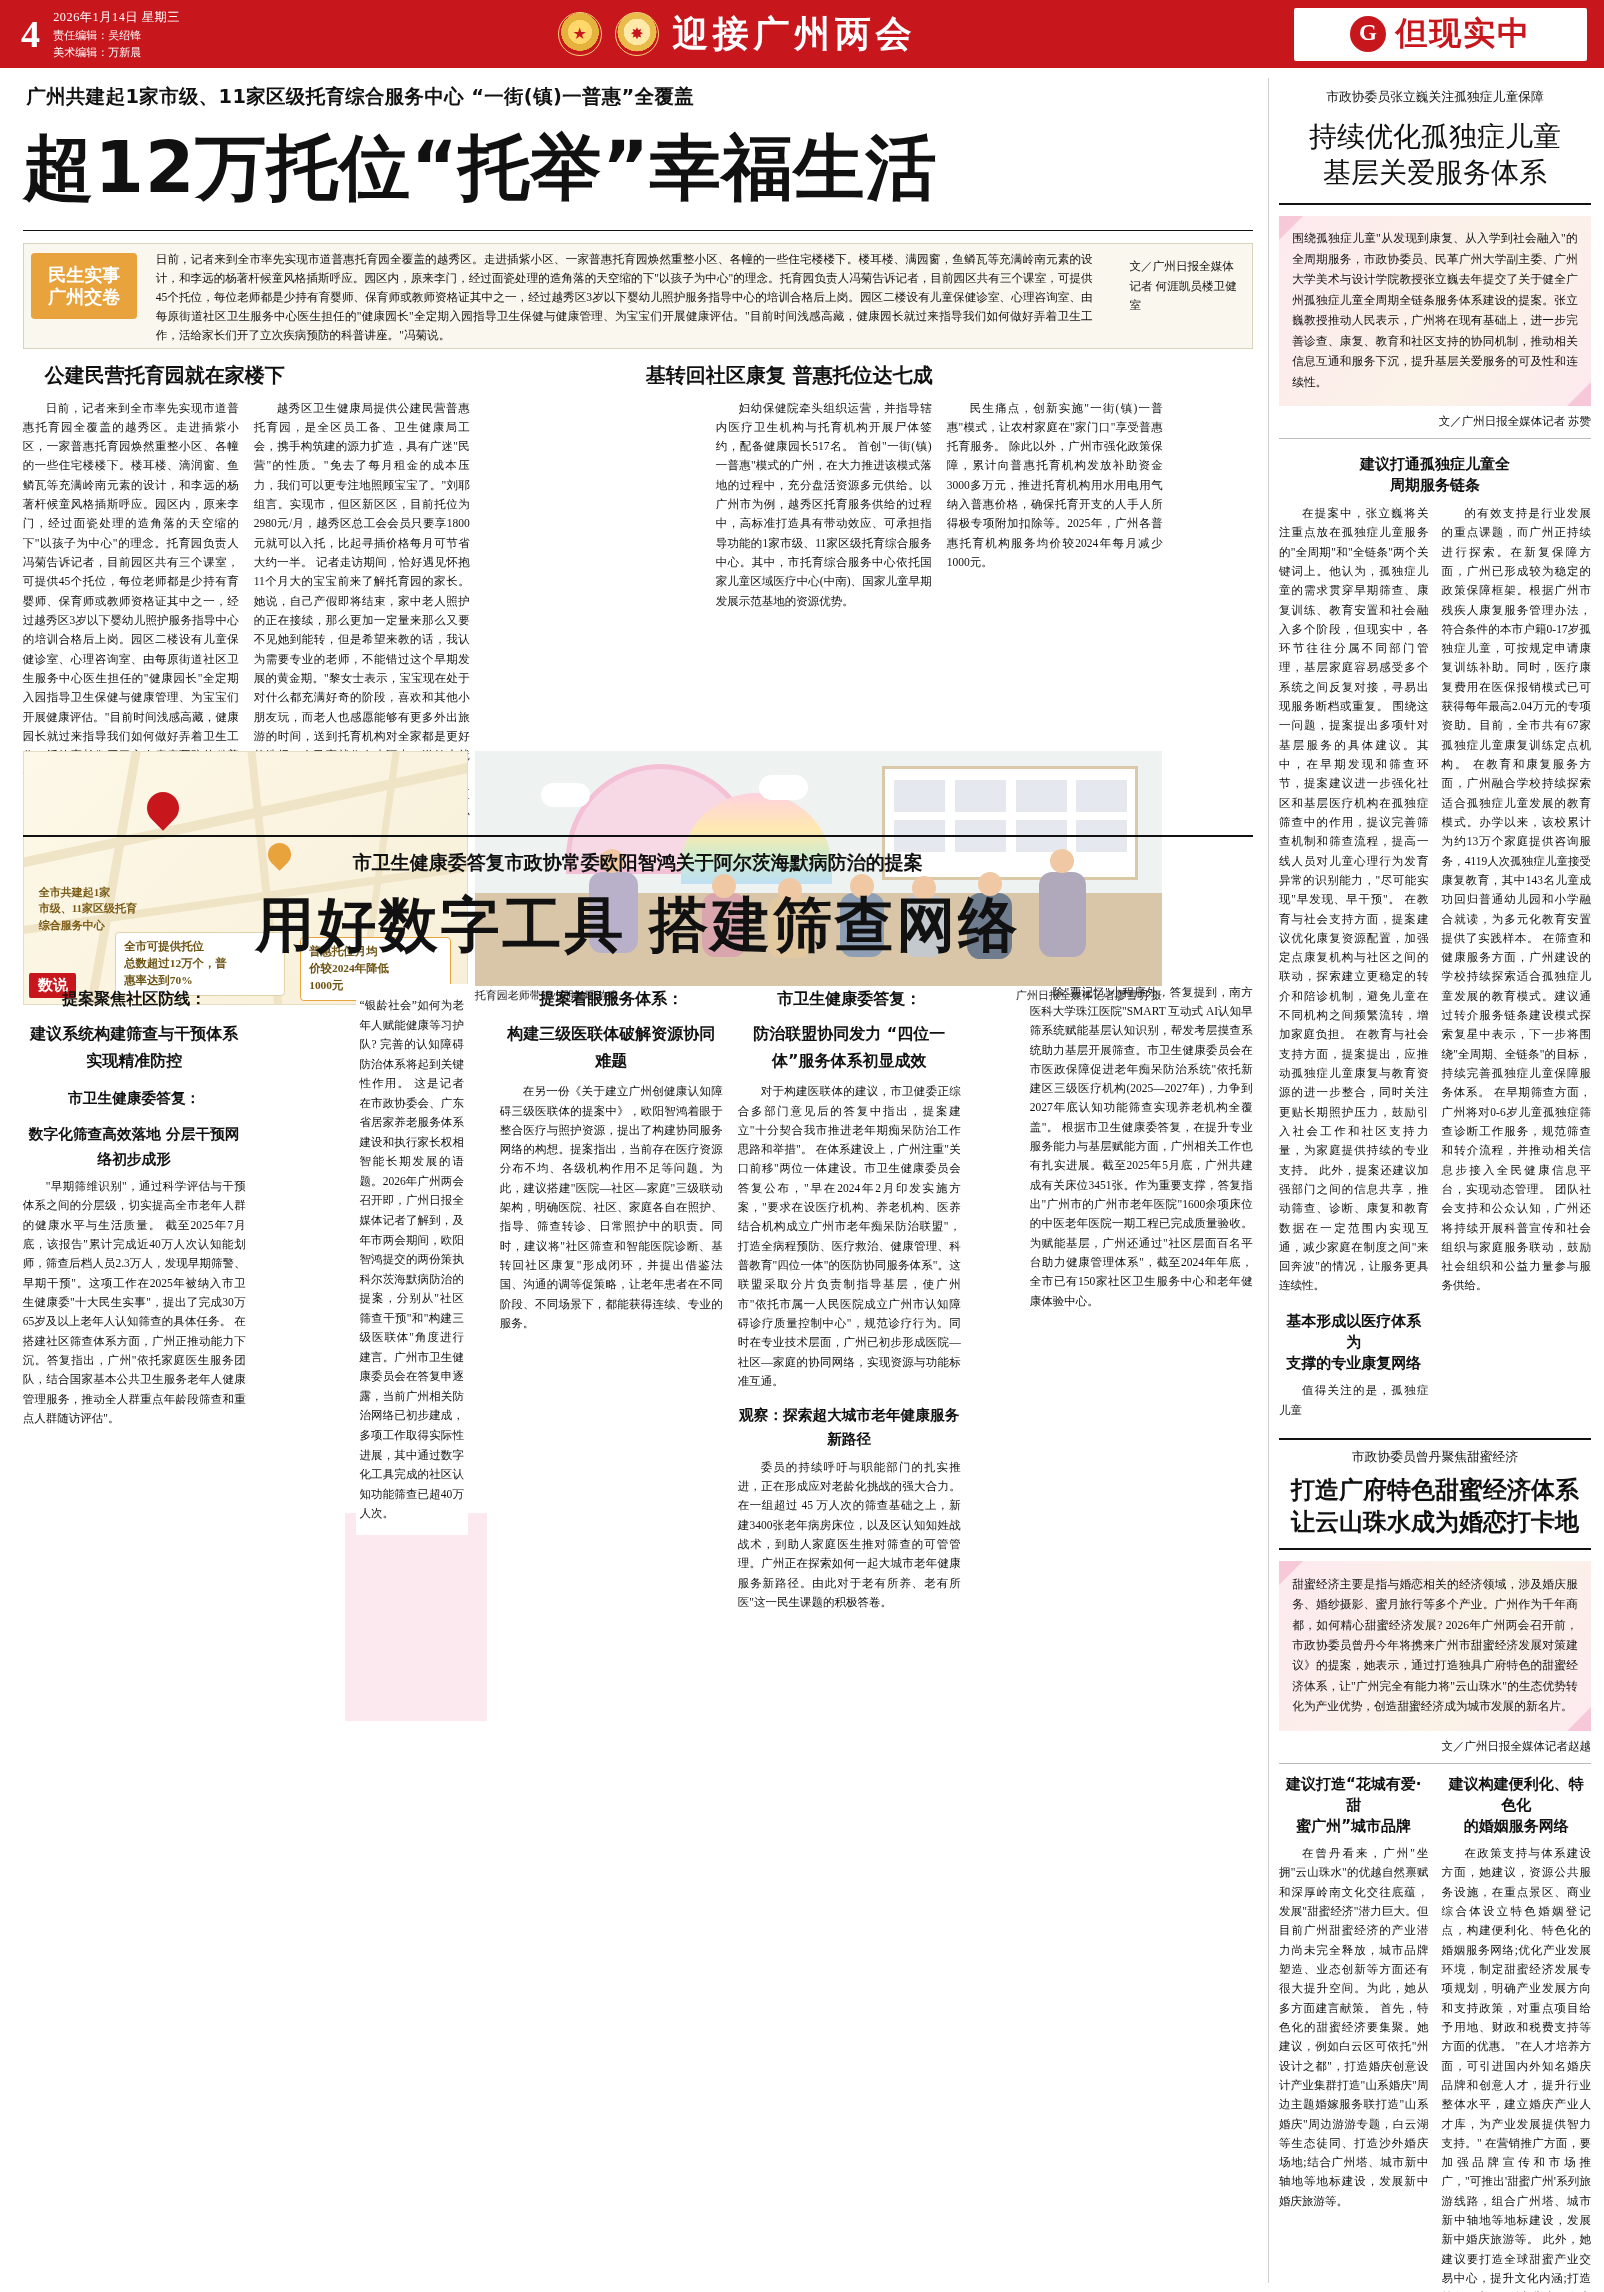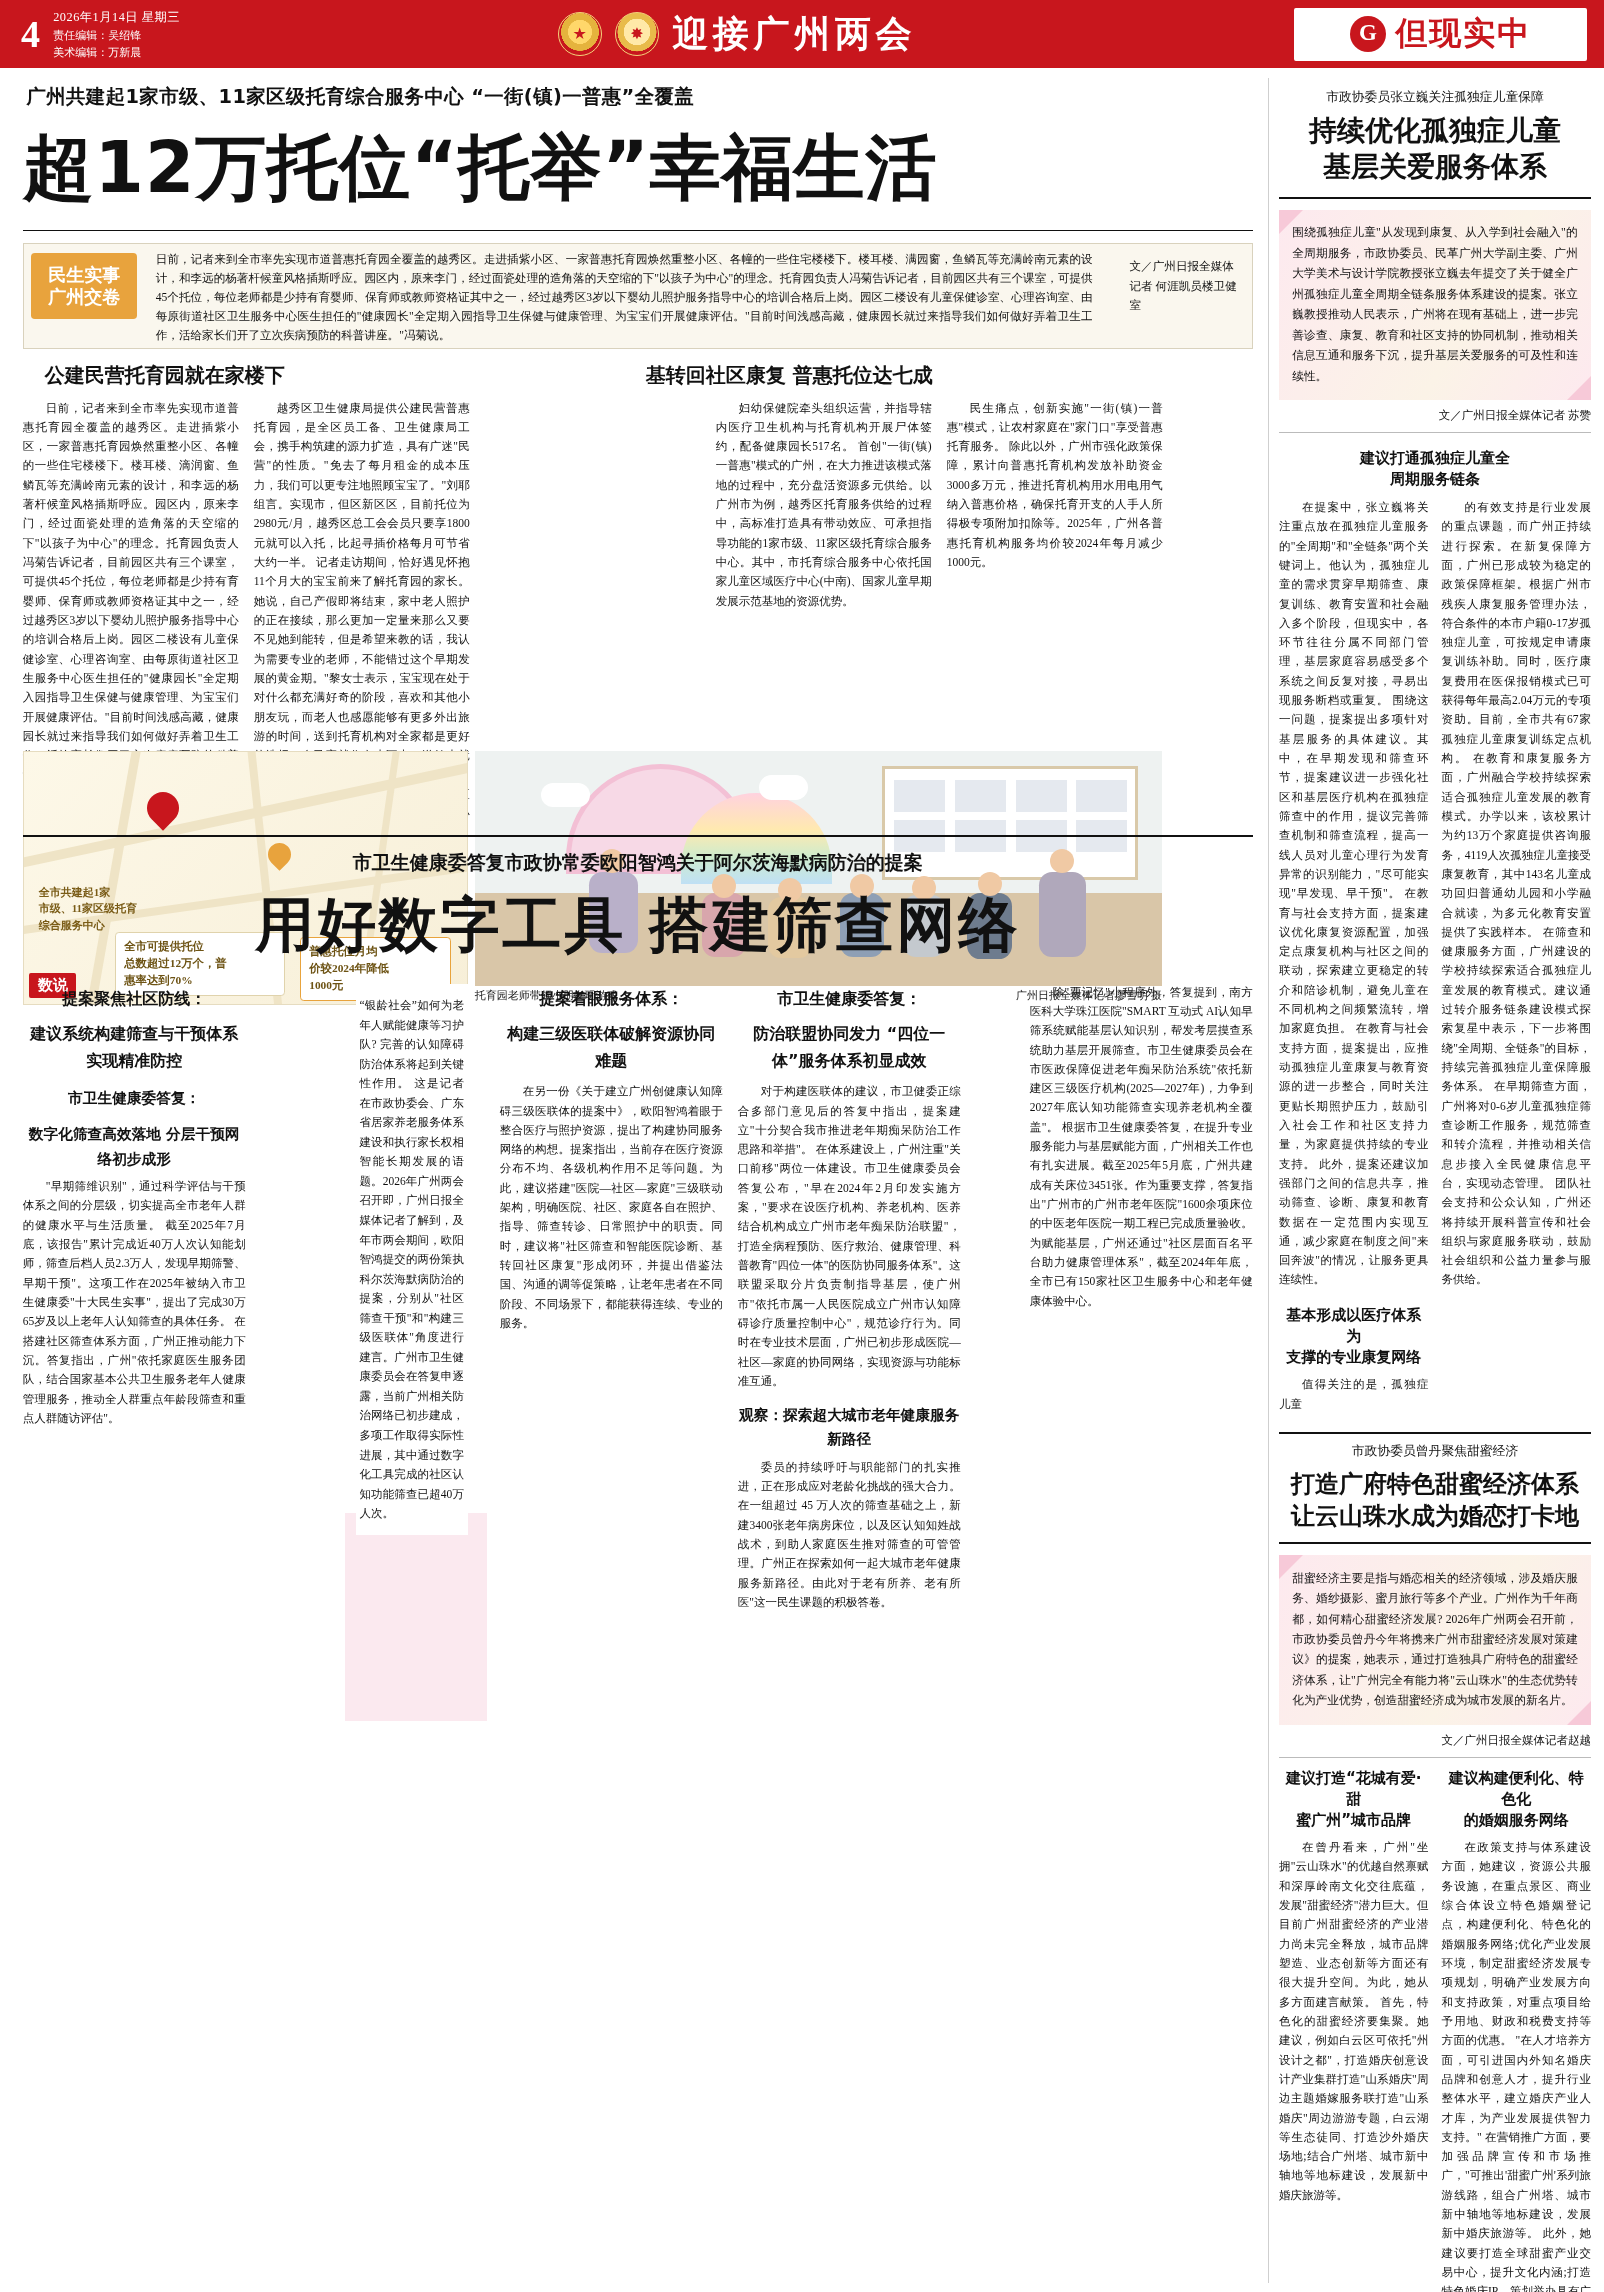--- a/index.html
+++ b/index.html
@@ -122,21 +122,21 @@
   .s2c4 { left:715px; }
   .s2c6 { left:1007px; width:223px;}
   .pullquote {
     position:absolute; left:333px; top:1.9px; width:112px; background:#fff;
     font-size:11.5px; line-height:1.7; text-align:justify; padding:0 3.8px;
   }
   .pq-tintbox { position:absolute; left:322px; top:530px; width:142px; height:208px; background:#fbe9ef; }
 
   
   .r-kicker { font-size:12.8px; text-align:center; font-family:"DejaVu Sans", sans-serif; margin-top:13.2px;}
-  .r-head { font-size:28px; font-weight:bold; text-align:center; line-height:1.3; margin-top:7px; font-family:"DejaVu Sans", sans-serif;}
+  .r-head { font-size:28px; font-weight:normal; text-align:center; line-height:1.3; margin-top:13px; font-family:"DejaVu Sans", sans-serif;}
   .r-rule { width:312px; height:1.9px; background:#111; margin-top:11.4px; }
   .r-thinrule { width:312px; height:0.9px; background:#bbb; margin:9.5px 0; }
   .r-lede {
     margin-top:11.4px; position:relative; background:linear-gradient(120deg,#fde9ef 0%,#fbf3e7 60%,#fde9ef 100%);
     padding:13.2px 13.2px; font-size:11.7px; line-height:1.75; text-align:justify;
   }
   .r-lede:before{ content:""; position:absolute; left:0; top:0; width:0; height:0; border-top:24.6px solid #f7c9d8; border-right:24.6px solid transparent;}
   .r-lede:after{ content:""; position:absolute; right:0; bottom:0; width:0; height:0; border-bottom:24.6px solid #f7c9d8; border-left:24.6px solid transparent;}
   .r-sign { text-align:right; font-size:11.5px; margin-top:7.6px; }
   .r-sub { font-size:15px; font-weight:bold; text-align:center; margin:15px 0 7.6px 0; line-height:1.4; font-family:"DejaVu Sans", sans-serif;}

